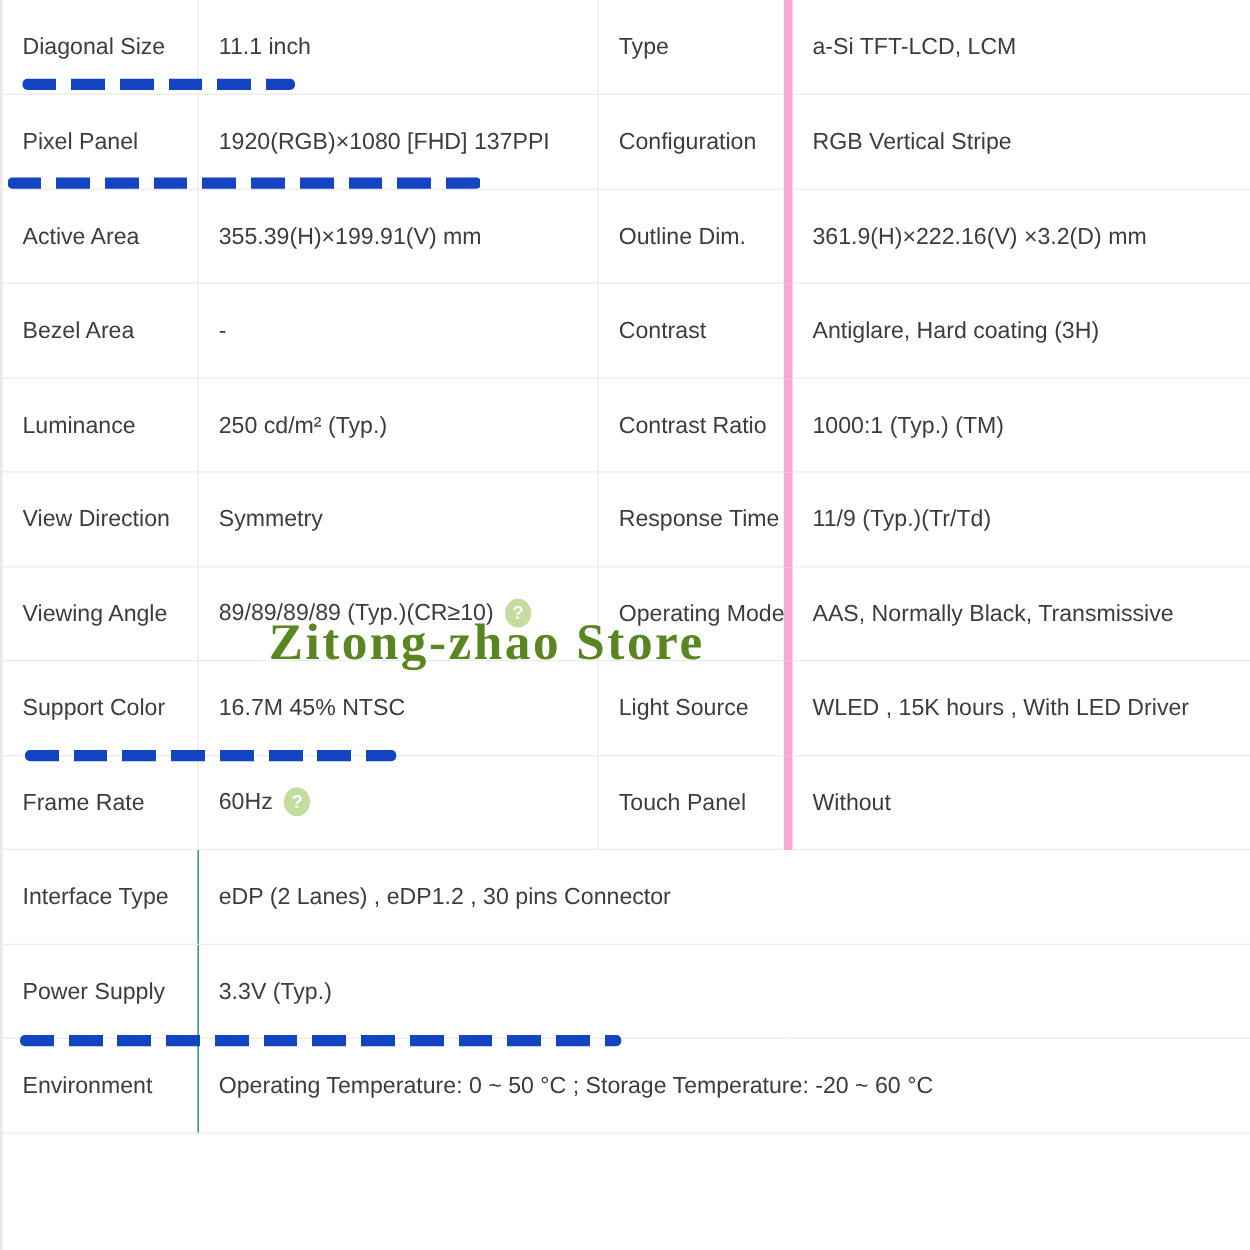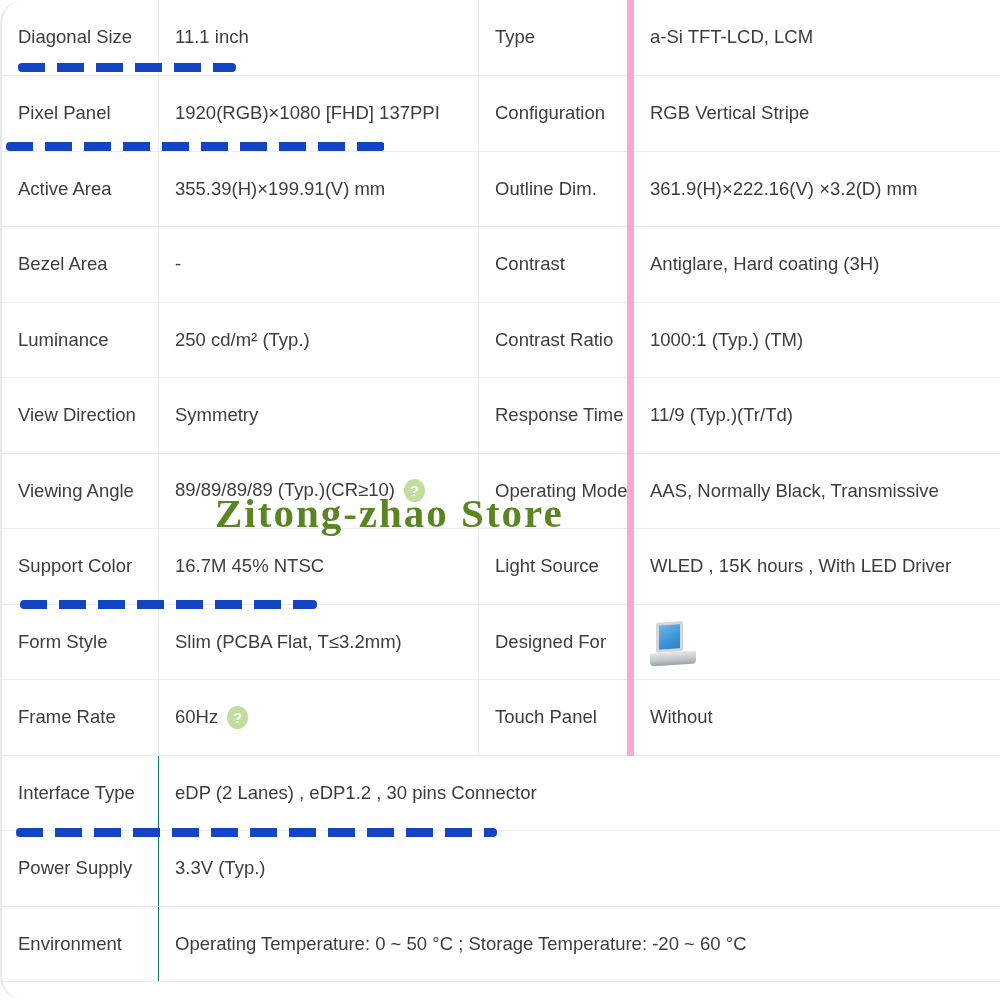--- a/index.html
+++ b/index.html
@@ -9,21 +9,20 @@
     font-family:"Liberation Sans","DejaVu Sans",sans-serif;
     color:#333333;
     overflow:hidden;
     position:relative;
   }
   #spec-sheet{
     position:relative;
     width:1000px;height:1000px;
     box-sizing:border-box;
     border-left:2px solid #e9e9e9;
-    border-radius:24px;
   }
   table.spec-table{
     width:100%;
     border-collapse:collapse;
     table-layout:fixed;
   }
   table.spec-table td{
     border-bottom:1px solid #ececec;
     padding:0 0 0 16px;
     vertical-align:middle;
@@ -180,26 +179,20 @@
         <td class="val2">AAS, Normally Black, Transmissive</td>
       </tr>
 
       <tr class="spec-row">
         <td class="lbl">Support Color</td>
         <td class="val">16.7M   45% NTSC</td>
         <td class="lbl2">Light Source</td>
         <td class="val2">WLED , 15K hours , With LED Driver</td>
       </tr>
 
-      <tr class="spec-row">
-        <td class="lbl">Form Style</td>
-        <td class="val">Slim (PCBA Flat, T≤3.2mm)</td>
-        <td class="lbl2">Designed For</td>
-        <td class="val2"><span class="laptop-icon"><span class="screen"></span><span class="base"></span></span></td>
-      </tr>
 
       <tr class="spec-row">
         <td class="lbl">Frame Rate</td>
         <td class="val"><span>60Hz</span><span class="help-icon">?</span></td>
         <td class="lbl2">Touch Panel</td>
         <td class="val2">Without</td>
       </tr>
 
       <tr class="spec-row">
         <td class="wide-lbl">Interface Type</td>

